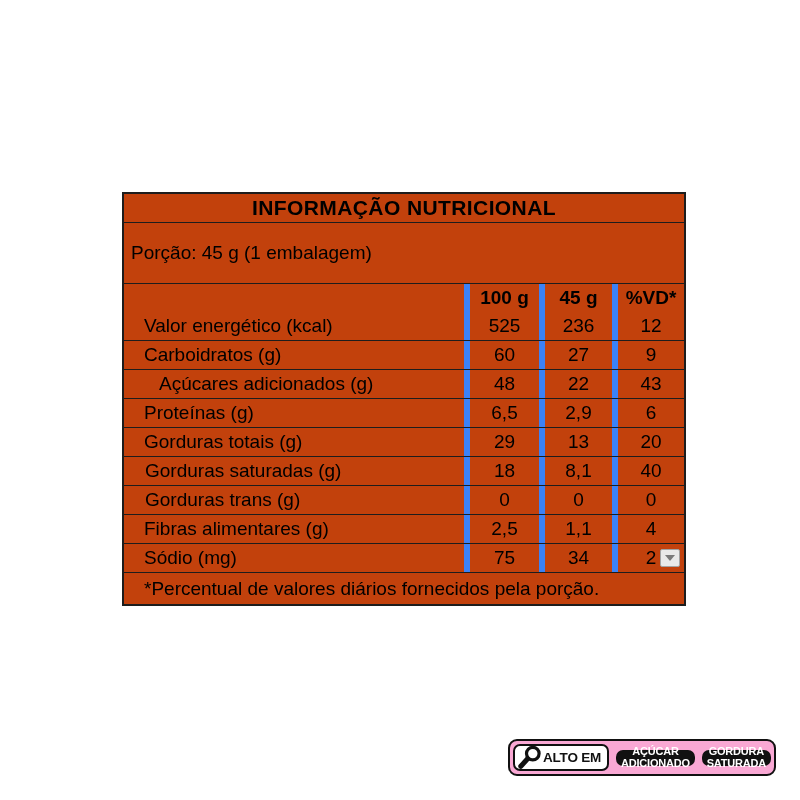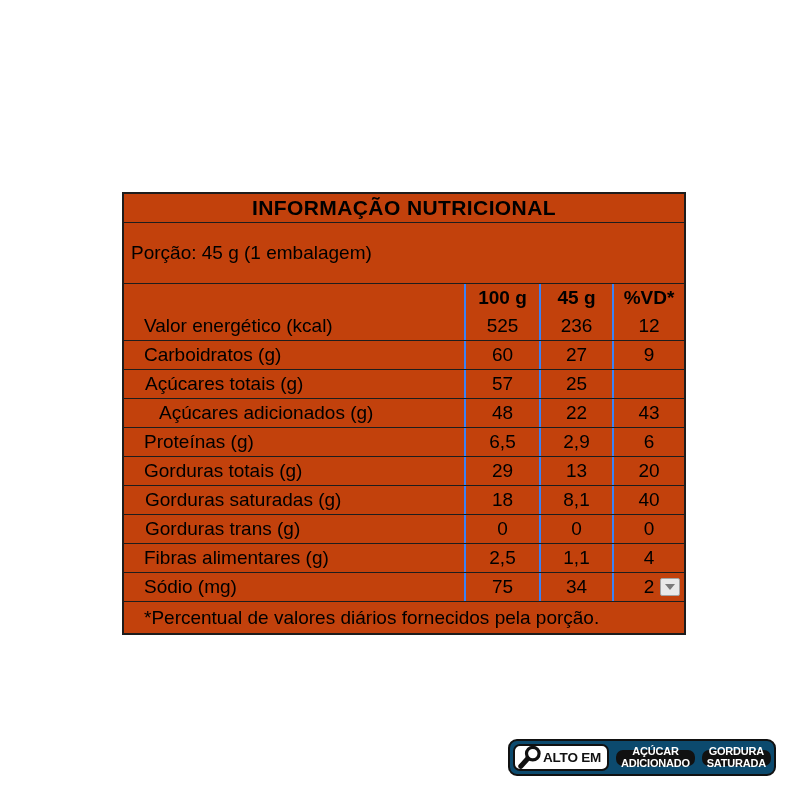--- a/index.html
+++ b/index.html
@@ -57,21 +57,21 @@
     height: 28px;
     display: flex;
     align-items: center;
     box-sizing: border-box;
     font-size: 19px;
     overflow: hidden;
     white-space: nowrap;
   }
   .cell.num {
     justify-content: center;
-    border-left: 2px solid #3b82f6;
+    border-left: 6px solid #3b82f6;
   }
   .cell.label { padding-left: 7px; }
   .cell.label.indent0 { padding-left: 20px; }
   .cell.label.indent1 { padding-left: 21px; }
   .cell.label.indent2 { padding-left: 35px; }
   .header-row .cell { font-weight: bold; }
   .vd-cell { position: relative; }
 
   .foot-row {
     min-height: 29px;
@@ -107,21 +107,21 @@
   }
 
   
   .badge {
     position: absolute;
     left: 508px;
     top: 739px;
     width: 268px;
     height: 37px;
     box-sizing: border-box;
-    background: #0c4a6e;
+    background: #f9a8d4;
     border: 2.5px solid #111111;
     border-radius: 9px;
     display: flex;
     align-items: center;
     justify-content: space-between;
     padding: 0 3px;
   }
   .seg-white {
     height: 27px;
     box-sizing: border-box;
@@ -187,29 +187,20 @@
   <div class="trow grid-row data-row">
     <div class="cell label indent0">Carboidratos (g)</div>
     <div class="cell num">60</div>
     <div class="cell num">27</div>
     <div class="cell num vd-cell">
       <span>9</span>
 
     </div>
   </div>
 
-  <div class="trow grid-row data-row">
-    <div class="cell label indent1">Açúcares totais (g)</div>
-    <div class="cell num">57</div>
-    <div class="cell num">25</div>
-    <div class="cell num vd-cell">
-      <span></span>
-
-    </div>
-  </div>
 
   <div class="trow grid-row data-row">
     <div class="cell label indent2">Açúcares adicionados (g)</div>
     <div class="cell num">48</div>
     <div class="cell num">22</div>
     <div class="cell num vd-cell">
       <span>43</span>
 
     </div>
   </div>

